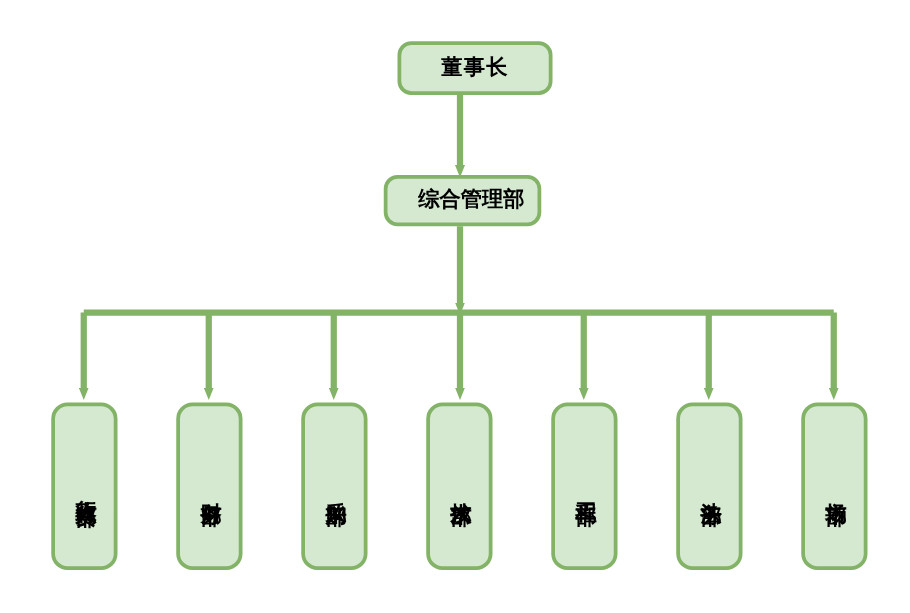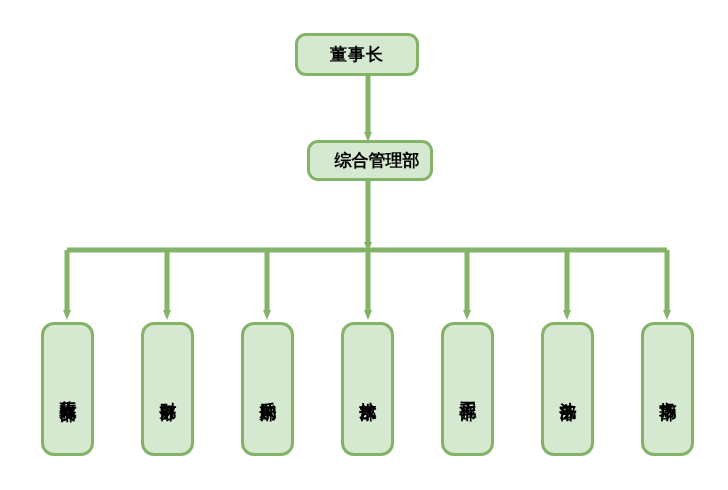--- a/index.html
+++ b/index.html
@@ -30,21 +30,21 @@
     background: #d5e8d0;
     border: 3px solid #82b366;
     border-radius: 11px;
     display: flex;
     align-items: center;
     justify-content: center;
     color: #000000;
     z-index: 3;
   }
   .node-top {
-    left: 295px;
+    left: 318px;
     top: 33px;
     width: 124px;
     height: 43px;
   }
   .node-top .node-label {
     font-size: 17px;
     font-weight: bold;
     letter-spacing: 1px;
     line-height: 1;
   }

